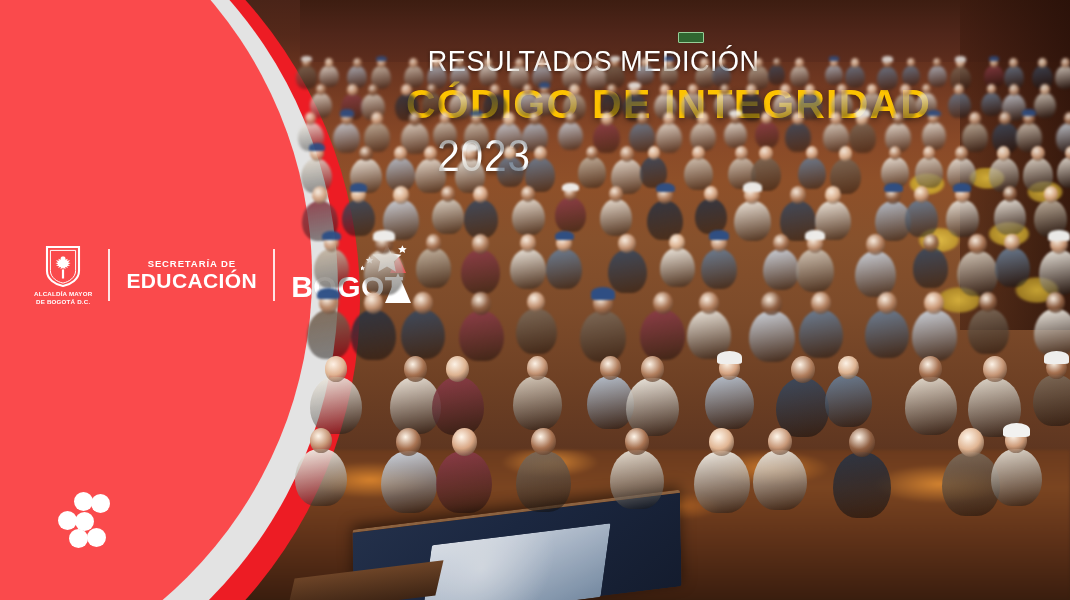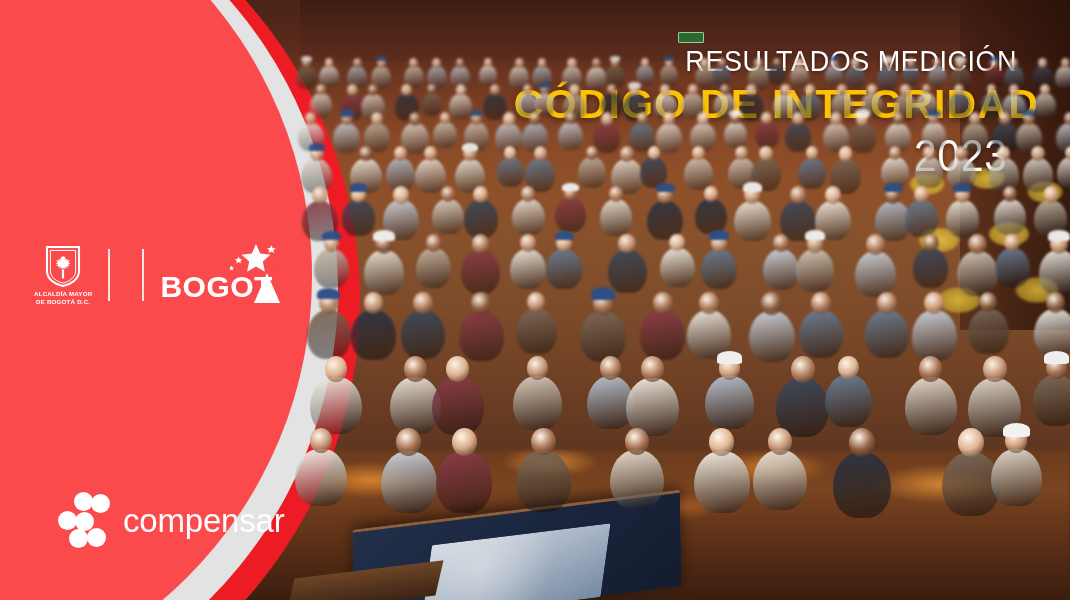--- a/index.html
+++ b/index.html
@@ -202,22 +202,22 @@
     position:absolute; width:19px; height:19px; border-radius:50%;
     background:#fff; display:block;
   }
   .cmp-word {
     font-size:33px; color:#fff; letter-spacing:-.2px;
     font-weight:400; line-height:33px;
   }
 
   
   .titles {
-    position:absolute; left:415px; top:44px; width:624px;
-    text-align:right;
+    position:absolute; left:406px; top:44px; width:624px;
+    text-align:left;
   }
   .t-kicker {
     color:#FFFFFF;
     font-size:29px; font-weight:400; letter-spacing:.6px;
     line-height:34px;
     text-shadow:0 1px 4px rgba(0,0,0,.5);
     transform:scaleX(.93); transform-origin:center;
   }
   .t-main1, .t-main2 {
     color:#FDC300;
@@ -668,20 +668,24 @@
         </svg>
       </div>
       <div class="alc-text">
         <div>ALCALDÍA MAYOR</div>
         <div>DE BOGOTÁ  D.C.</div>
       </div>
     </div>
 
     <div class="vdiv"></div>
 
+    <div class="logo-cell sed">
+      <div class="l1">SECRETARÍA DE</div>
+      <div class="l2">EDUCACIÓN</div>
+    </div>
 
     <div class="vdiv"></div>
 
     <div class="logo-cell">
       <div class="bog">
         <div class="bog-word">BOGOT</div>
         <div class="bog-a"></div>
         <div class="bog-star">
           <svg width="46" height="34" viewBox="0 0 46 34" aria-hidden="true">
             <path d="M26 0 l4.2 9.6 10.2 1.1 -7.6 6.9 2.1 10.2 -8.9-5.2 -8.9 5.2 2.1-10.2 -7.6-6.9 10.2-1.1 z" fill="#ffffff"></path>
@@ -697,21 +701,20 @@
 
   <div class="compensar">
     <div class="cmp-mark">
       <i style="left:16px; top:0px;"></i>
       <i style="left:33px; top:2px;"></i>
       <i style="left:0px;  top:19px;"></i>
       <i style="left:17px; top:20px;"></i>
       <i style="left:11px; top:37px;"></i>
       <i style="left:29px; top:36px;"></i>
     </div>
-    <div class="cmp-word">compensar</div>
   </div>
 
   <div class="titles">
     <div class="t-kicker">RESULTADOS MEDICIÓN</div>
     <div class="t-main2">CÓDIGO DE INTEGRIDAD</div>
     <div class="t-year">2023</div>
   </div>
 
 </div>
 

